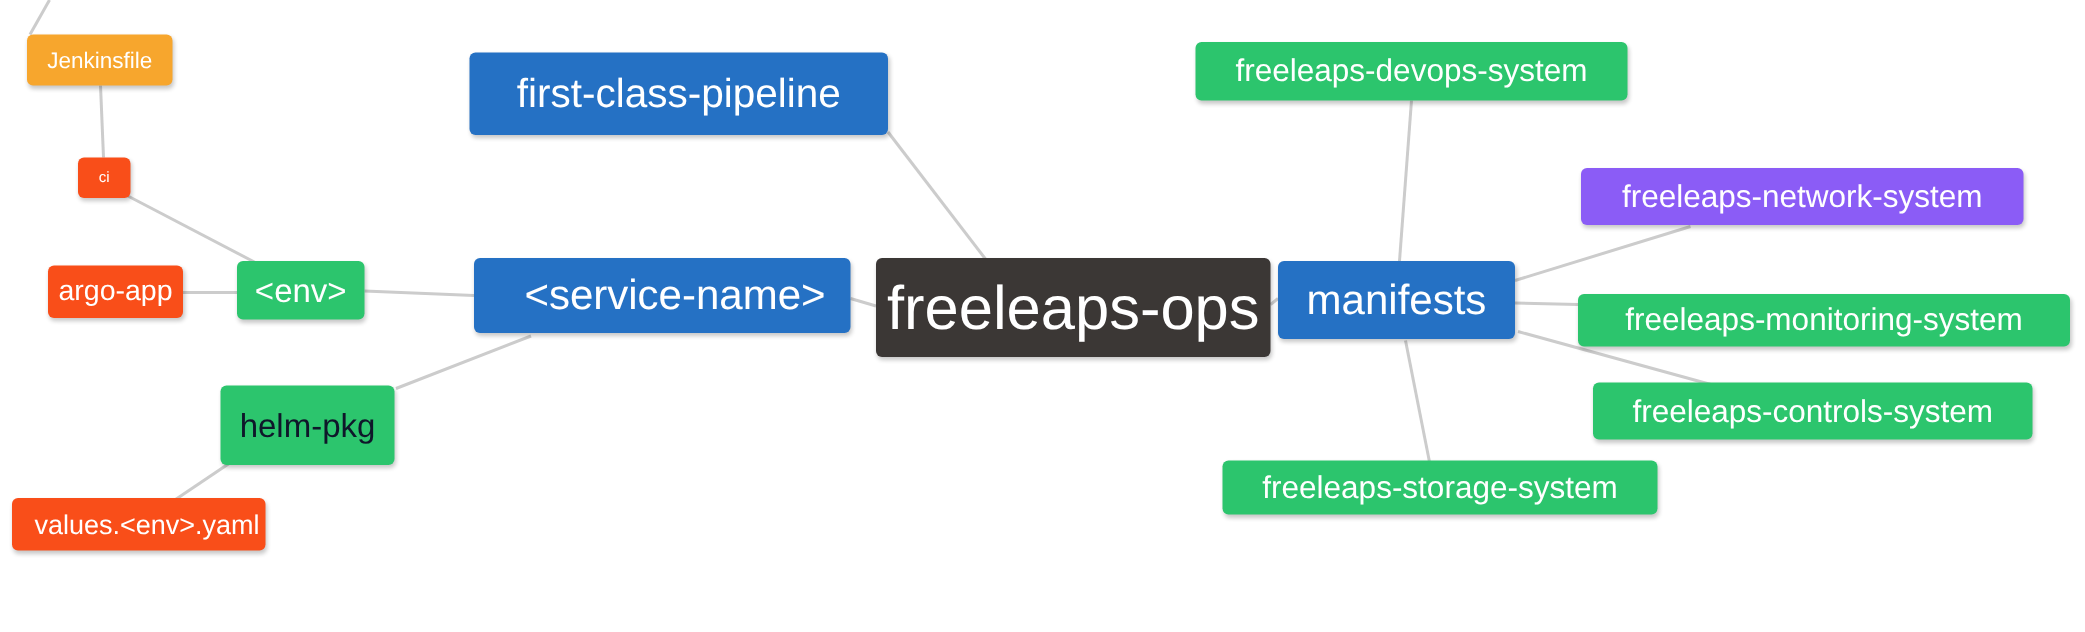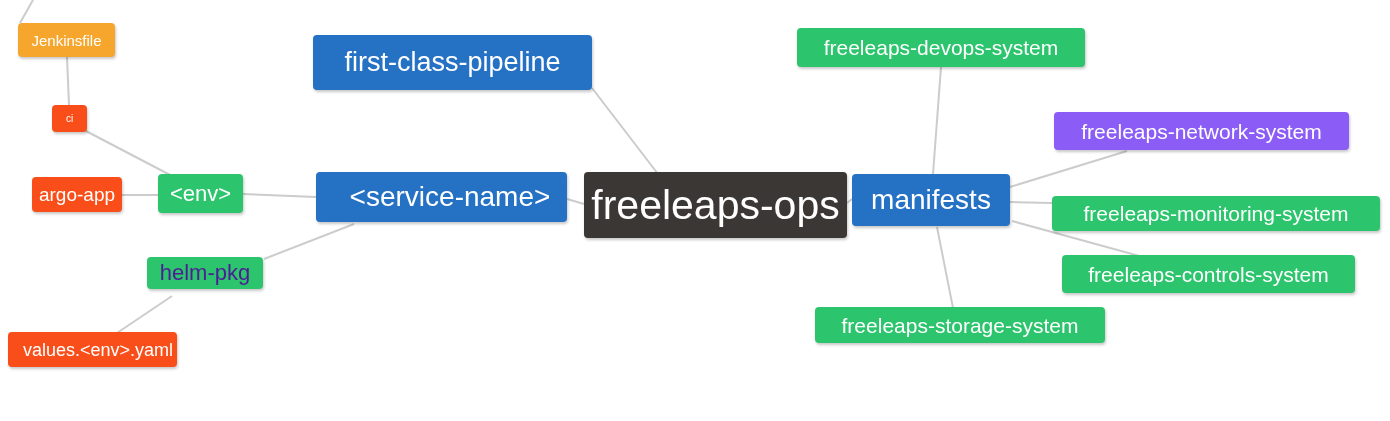--- a/index.html
+++ b/index.html
@@ -36,21 +36,21 @@
       <line x1="1010" y1="187" x2="1127" y2="151" stroke="#cccccc" stroke-width="2"></line>
       <line x1="1010" y1="202" x2="1052" y2="203" stroke="#cccccc" stroke-width="2"></line>
       <line x1="1012" y1="221" x2="1143" y2="257" stroke="#cccccc" stroke-width="2"></line>
       <line x1="937" y1="227" x2="953" y2="308" stroke="#cccccc" stroke-width="2"></line>
     </svg>
   <div>
       <div class="node" style="left: 18px; top: 23px; width: 97px; height: 34px; font-size: 15px; background: rgb(247, 166, 45); color: rgb(255, 255, 255);">Jenkinsfile</div>
       <div class="node" style="left: 52px; top: 105px; width: 35px; height: 27px; font-size: 10px; background: rgb(249, 78, 25); color: rgb(255, 255, 255);">ci</div>
       <div class="node" style="left: 32px; top: 177px; width: 90px; height: 35px; font-size: 19px; background: rgb(249, 78, 25); color: rgb(255, 255, 255);">argo-app</div>
       <div class="node" style="left: 158px; top: 174px; width: 85px; height: 39px; font-size: 22px; background: rgb(44, 197, 109); color: rgb(255, 255, 255);">&lt;env&gt;</div>
-      <div class="node" style="left: 147px; top: 257px; width: 116px; height: 32px; font-size: 22px; background: rgb(44, 197, 109); color: #4c1d95;">helm-pkg</div>
+      <div class="node" style="left: 147px; top: 257px; width: 116px; height: 53px; font-size: 22px; background: rgb(44, 197, 109); color: #0f172a;">helm-pkg</div>
       <div class="node" style="left: 8px; top: 332px; width: 169px; height: 35px; font-size: 18px; background: rgb(249, 78, 25); color: rgb(255, 255, 255); padding-left: 11px;">values.&lt;env&gt;.yaml</div>
       <div class="node" style="left: 313px; top: 35px; width: 279px; height: 55px; font-size: 27px; background: rgb(37, 113, 196); color: rgb(255, 255, 255);">first-class-pipeline</div>
       <div class="node" style="left: 316px; top: 172px; width: 251px; height: 50px; font-size: 28px; background: rgb(37, 113, 196); color: rgb(255, 255, 255); padding-left: 17px;">&lt;service-name&gt;</div>
       <div class="node" style="left: 584px; top: 172px; width: 263px; height: 66px; font-size: 41px; background: rgb(59, 55, 53); color: rgb(255, 255, 255);">freeleaps-ops</div>
       <div class="node" style="left: 852px; top: 174px; width: 158px; height: 52px; font-size: 28px; background: rgb(37, 113, 196); color: rgb(255, 255, 255);">manifests</div>
       <div class="node" style="left: 797px; top: 28px; width: 288px; height: 39px; font-size: 21px; background: rgb(44, 197, 109); color: rgb(255, 255, 255);">freeleaps-devops-system</div>
       <div class="node" style="left: 1054px; top: 112px; width: 295px; height: 38px; font-size: 21px; background: #8b5cf6; color: rgb(255, 255, 255);">freeleaps-network-system</div>
       <div class="node" style="left: 1052px; top: 185px; width: 328px; height: 35px; font-size: 21px; background: rgb(44, 197, 109); color: rgb(255, 255, 255); margin-top: 11px;">freeleaps-monitoring-system</div>
       <div class="node" style="left: 1062px; top: 255px; width: 293px; height: 38px; font-size: 21px; background: rgb(44, 197, 109); color: rgb(255, 255, 255);">freeleaps-controls-system</div>
       <div class="node" style="left: 815px; top: 307px; width: 290px; height: 36px; font-size: 21px; background: rgb(44, 197, 109); color: rgb(255, 255, 255);">freeleaps-storage-system</div>

